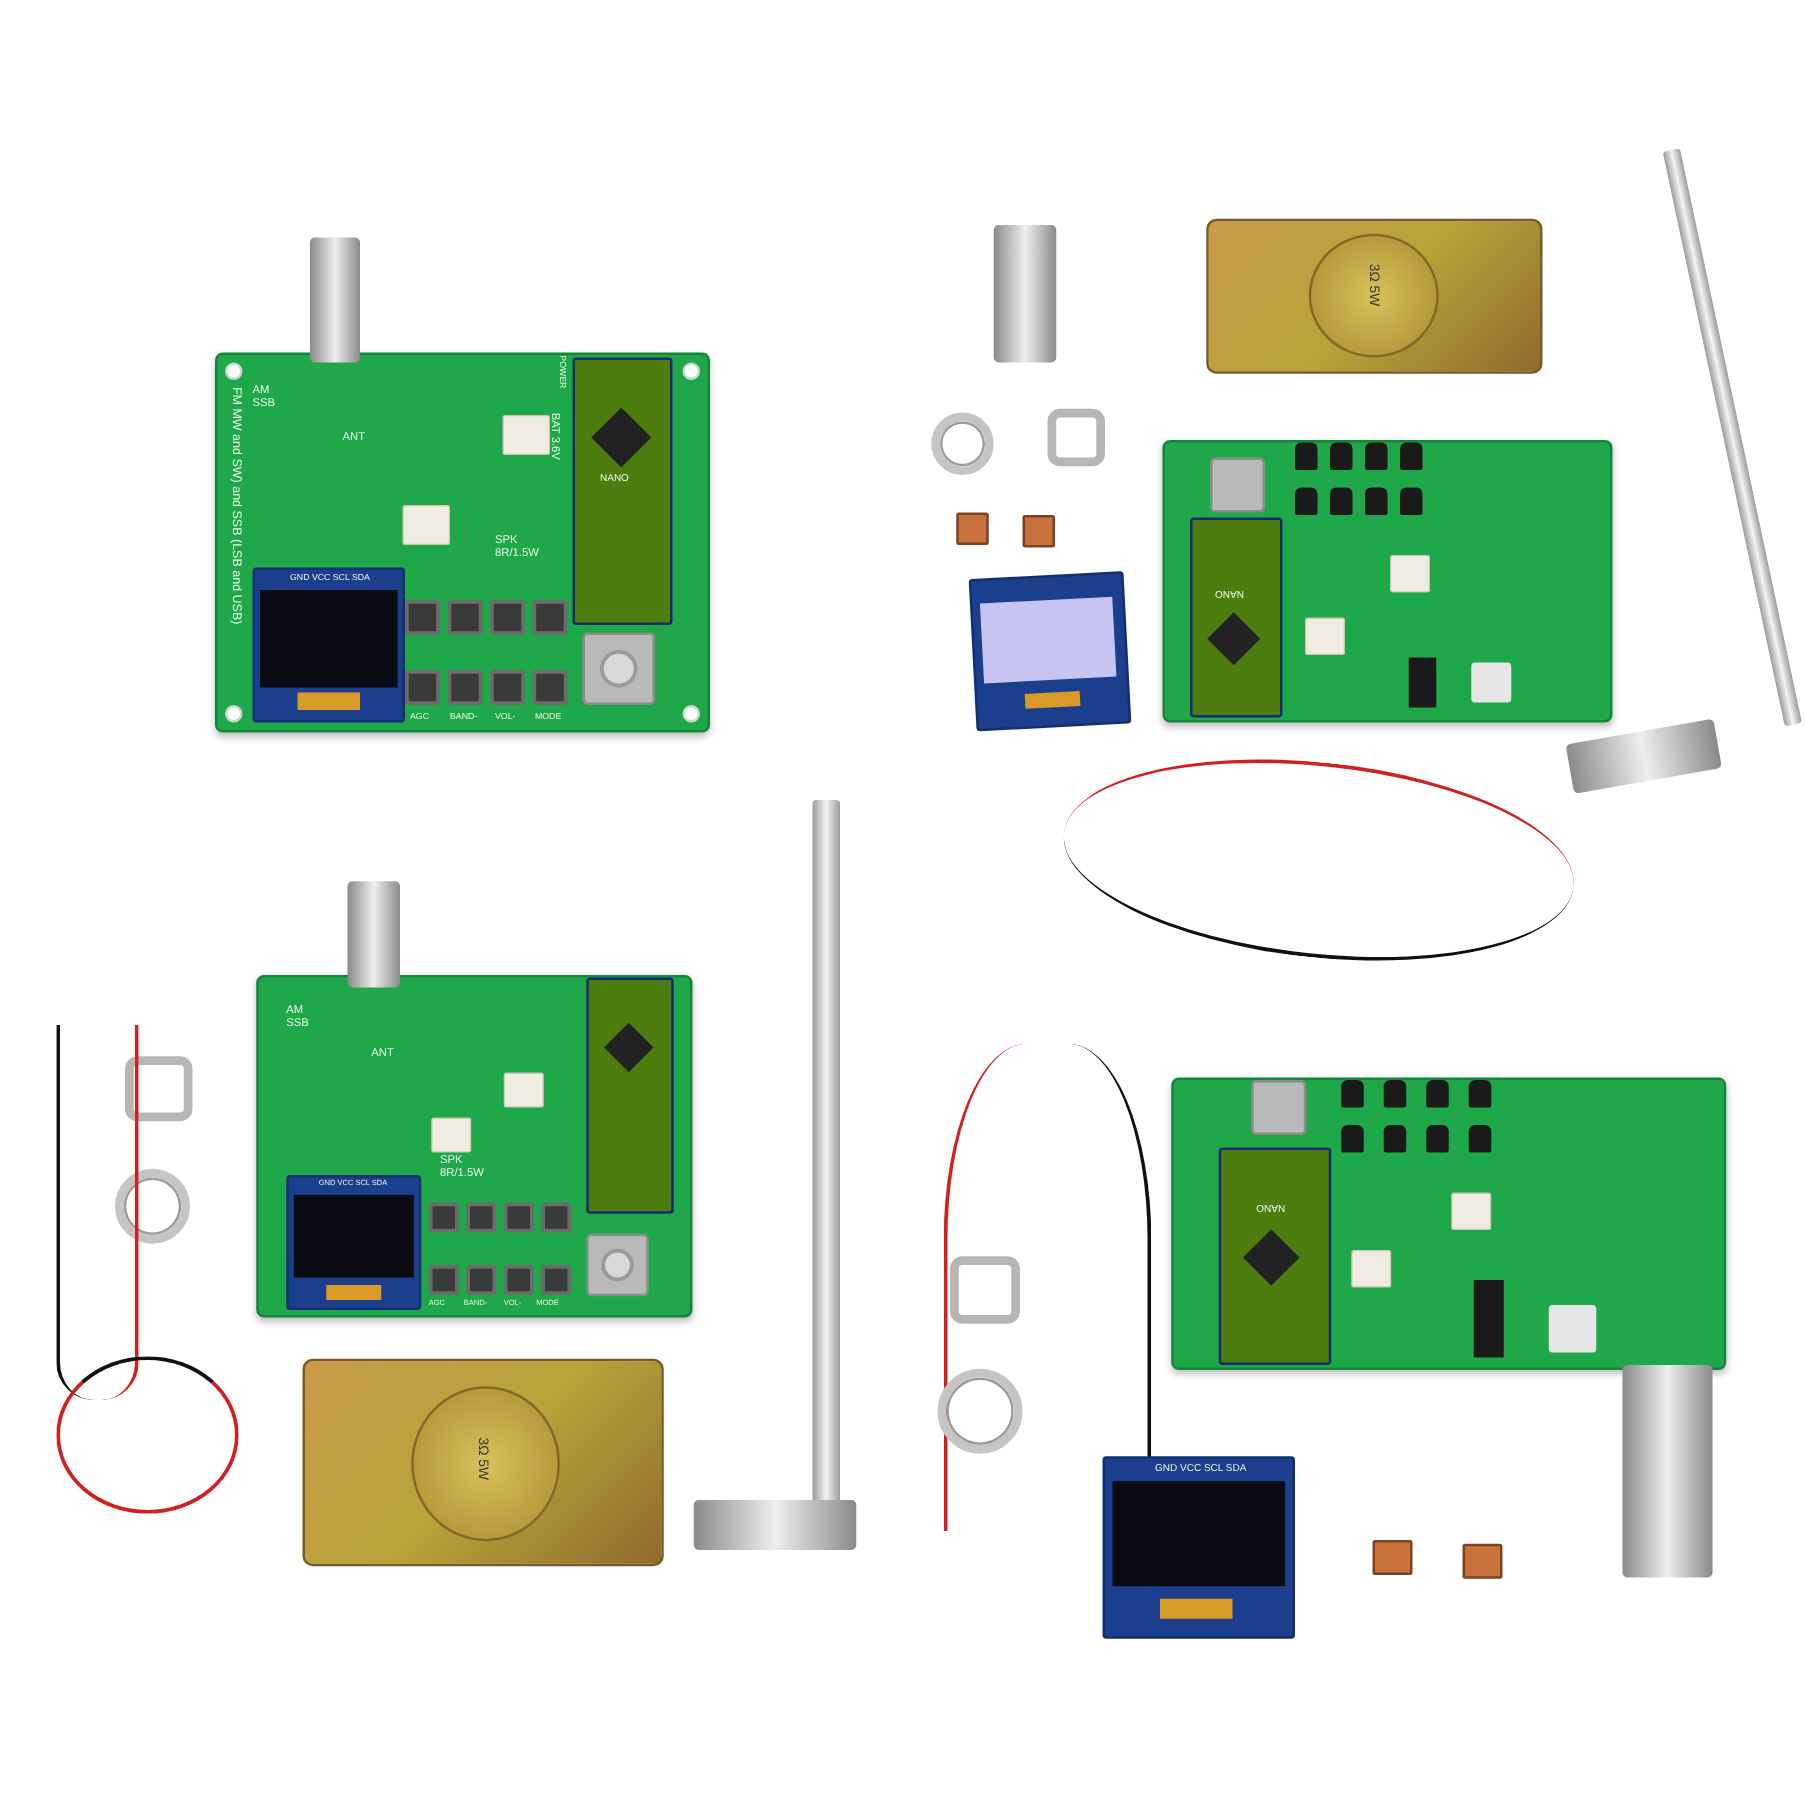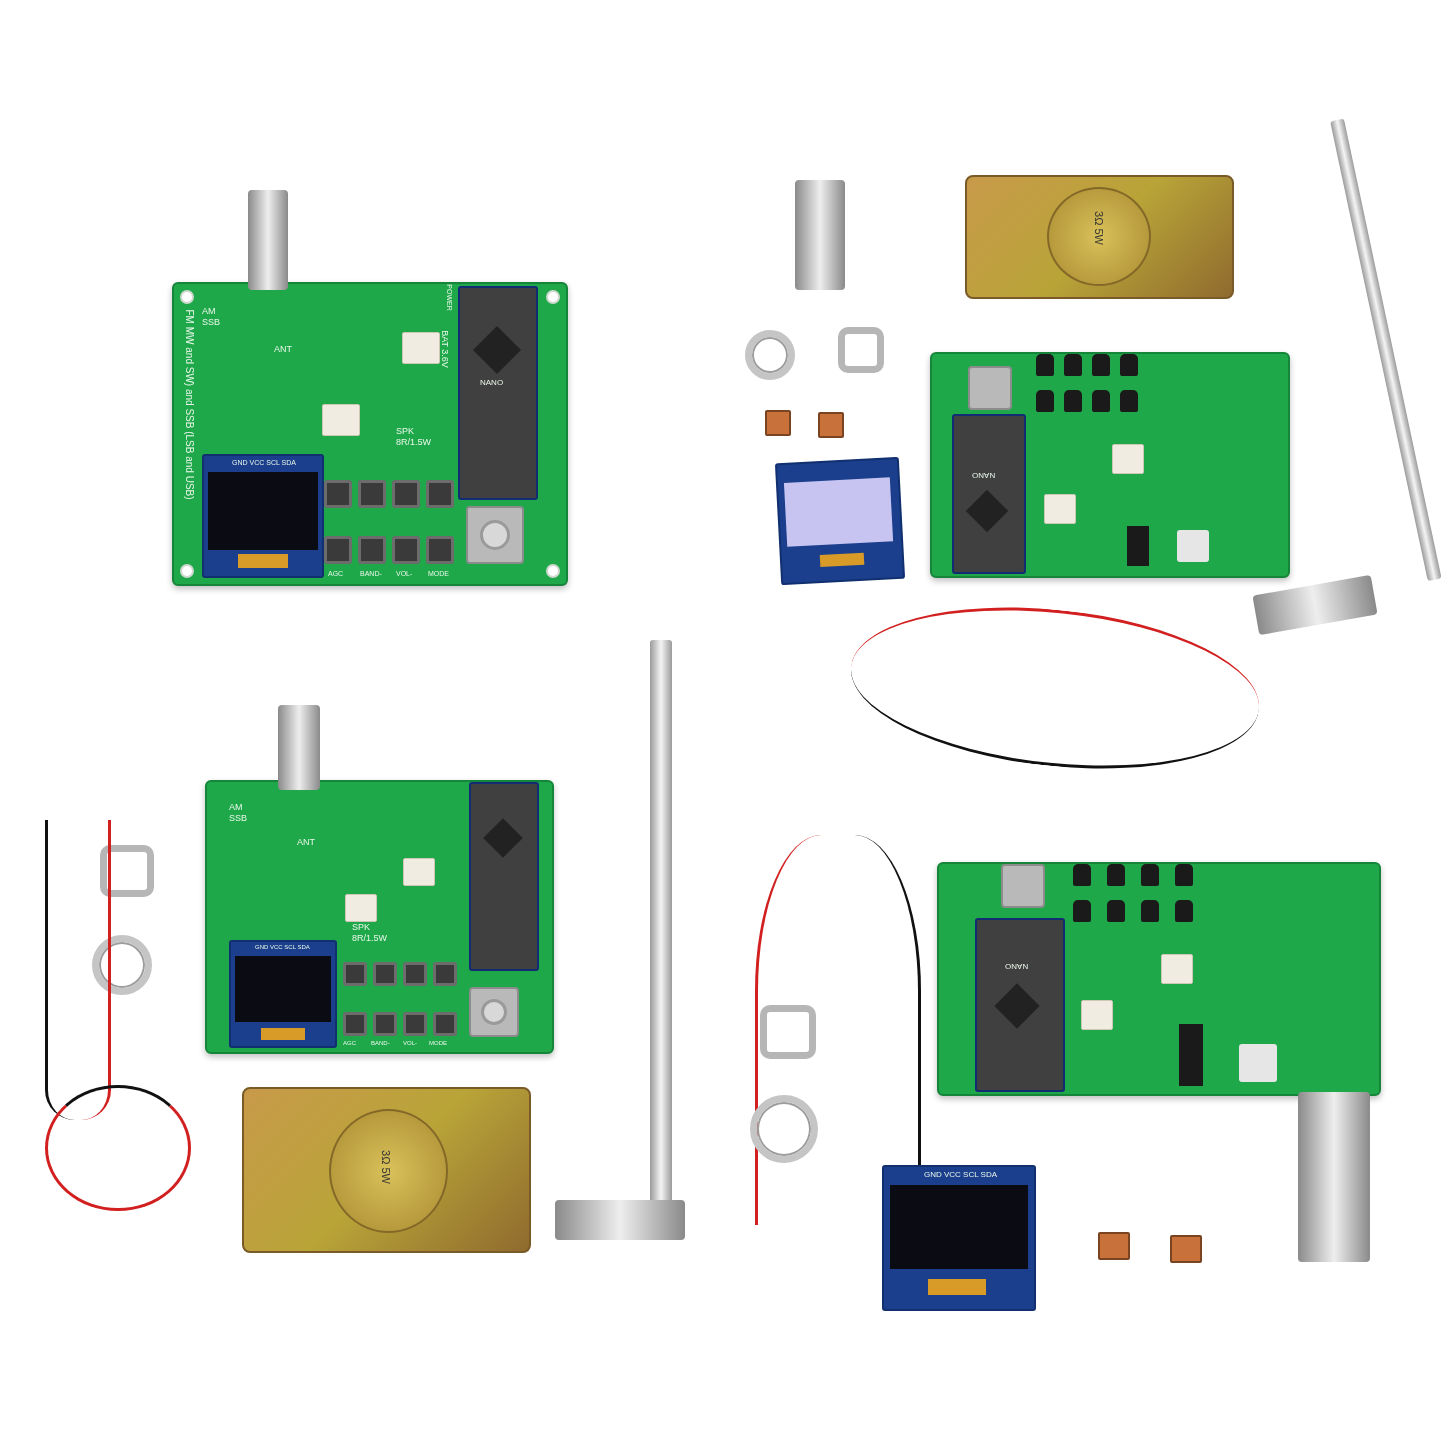--- a/index.html
+++ b/index.html
@@ -1,20 +1,20 @@
 <!DOCTYPE html>
 <html><head>
 <meta charset="utf-8">
 <style>
   html,body{margin:0;padding:0;background:#ffffff;}
   body{width:1445px;height:1445px;position:relative;overflow:hidden;font-family:"Liberation Sans",sans-serif;}
   .abs{position:absolute;}
   .pcb{background:#1fa84a;border:2px solid #15853a;border-radius:6px;box-shadow:0 3px 6px rgba(0,0,0,.25);}
   .silk{color:#e9f7ea;font-size:9px;position:absolute;white-space:nowrap;}
-  .nano{background:#404040;border:2px solid #122c74;border-radius:3px;position:absolute;}
+  .nano{background:#4d7c0f;border:2px solid #122c74;border-radius:3px;position:absolute;}
   .nano-chip{position:absolute;background:#222;transform:rotate(45deg);}
   .oled{background:#1b3f8c;border:2px solid #11306f;border-radius:3px;position:absolute;}
   .oled-screen{position:absolute;background:#0b0b14;}
   .oled-flex{position:absolute;background:#d89b28;}
   .btn{position:absolute;width:22px;height:22px;background:#3a3a3a;border:3px solid #6c6c6c;border-radius:3px;}
   .btn-tall{position:absolute;width:18px;height:22px;background:#1a1a1a;border-radius:5px 5px 2px 2px;}
   .jst{position:absolute;background:#f1ece2;border:1px solid #cfc7b6;border-radius:2px;}
   .hole{position:absolute;width:10px;height:10px;border-radius:50%;background:#fff;border:2px solid #cfd8cf;}
   .encoder{position:absolute;background:#b9b9b9;border:2px solid #8c8c8c;border-radius:4px;}
   .encoder-knob{position:absolute;border-radius:50%;background:#d8d8d8;border:3px solid #9a9a9a;}

